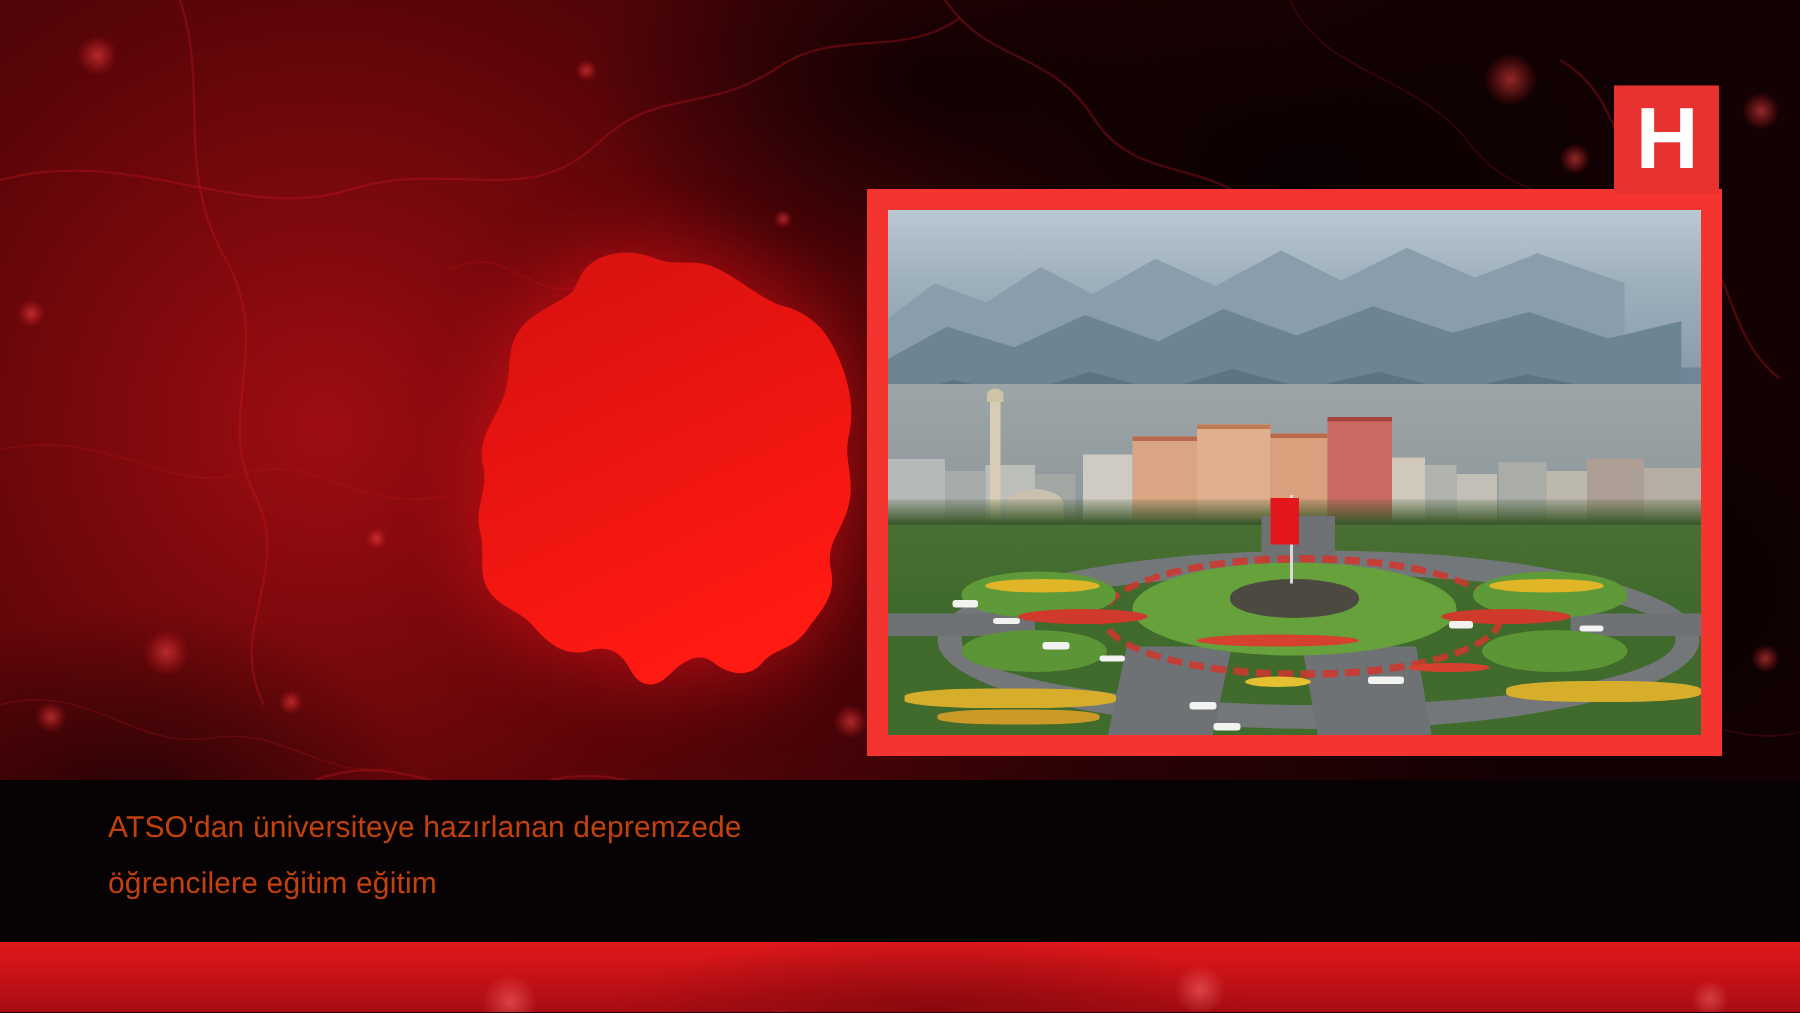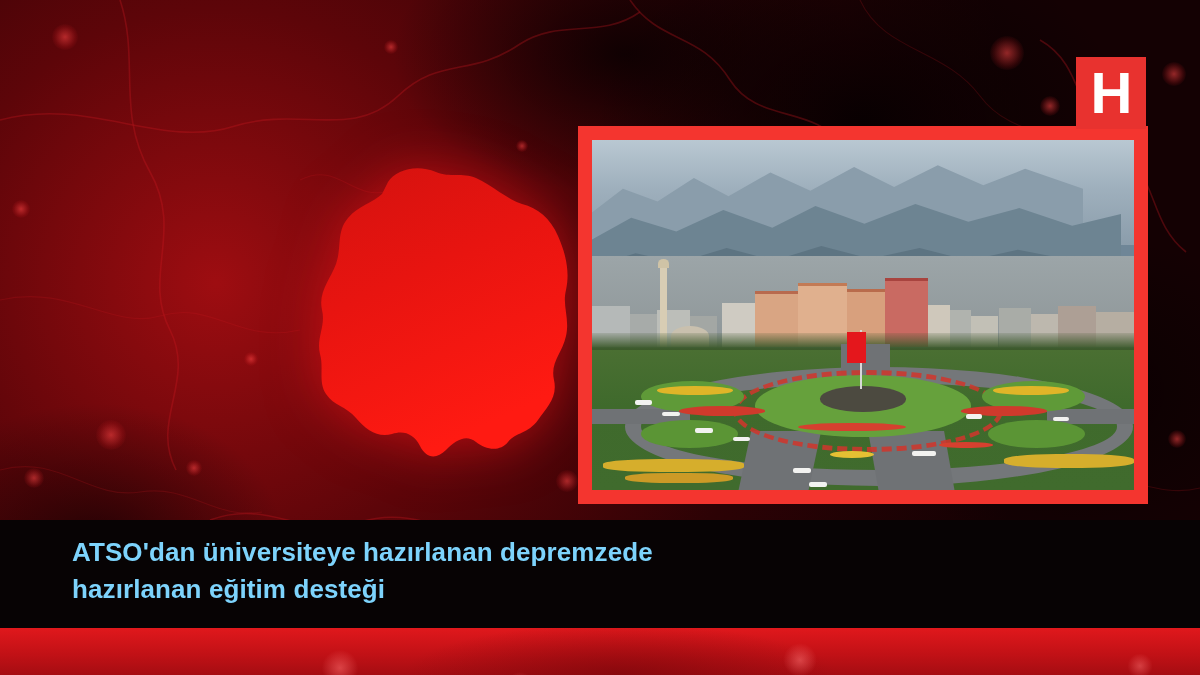--- a/index.html
+++ b/index.html
@@ -229,23 +229,23 @@
     top: 520px;
     height: 108px;
     background: #070304;
     z-index: 7;
   }
   .headline-text {
     position: absolute;
     left: 72px;
     top: 14px;
     width: 700px;
-    color: #7dd3fc;
-    font-size: 26px;
-    font-weight: 700;
+    color: #c2410c;
+    font-size: 20px;
+    font-weight: 400;
     line-height: 37px;
     letter-spacing: .1px;
   }
 </style>
 </head>
 <body>
 
 <div id="stage">
 
   <div class="bg-base"></div>
@@ -393,17 +393,17 @@
         <div class="car" style="left:85%; top:48%; width:3%;    height:3%;"></div>
         <div class="car" style="left:8%;  top:36%; width:3%;    height:3%;"></div>
       </div>
     </div>
   </div>
 
   <div class="headline-bar">
     <div class="headline-text">
       <span>ATSO'dan üniversiteye hazırlanan depremzede</span>
       <br>
-      <span>hazırlanan eğitim desteği</span>
+      <span>öğrencilere eğitim eğitim</span>
     </div>
   </div>
 
 </div>
 
 </body></html>

